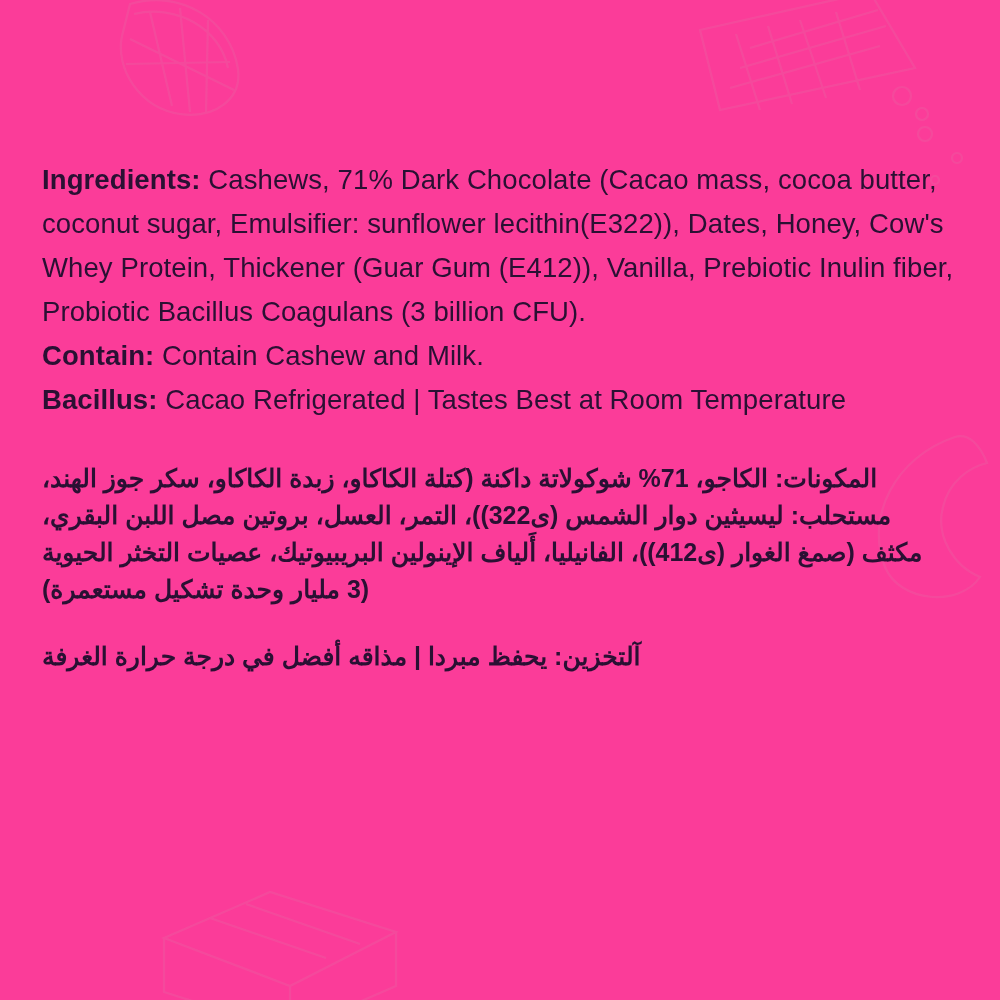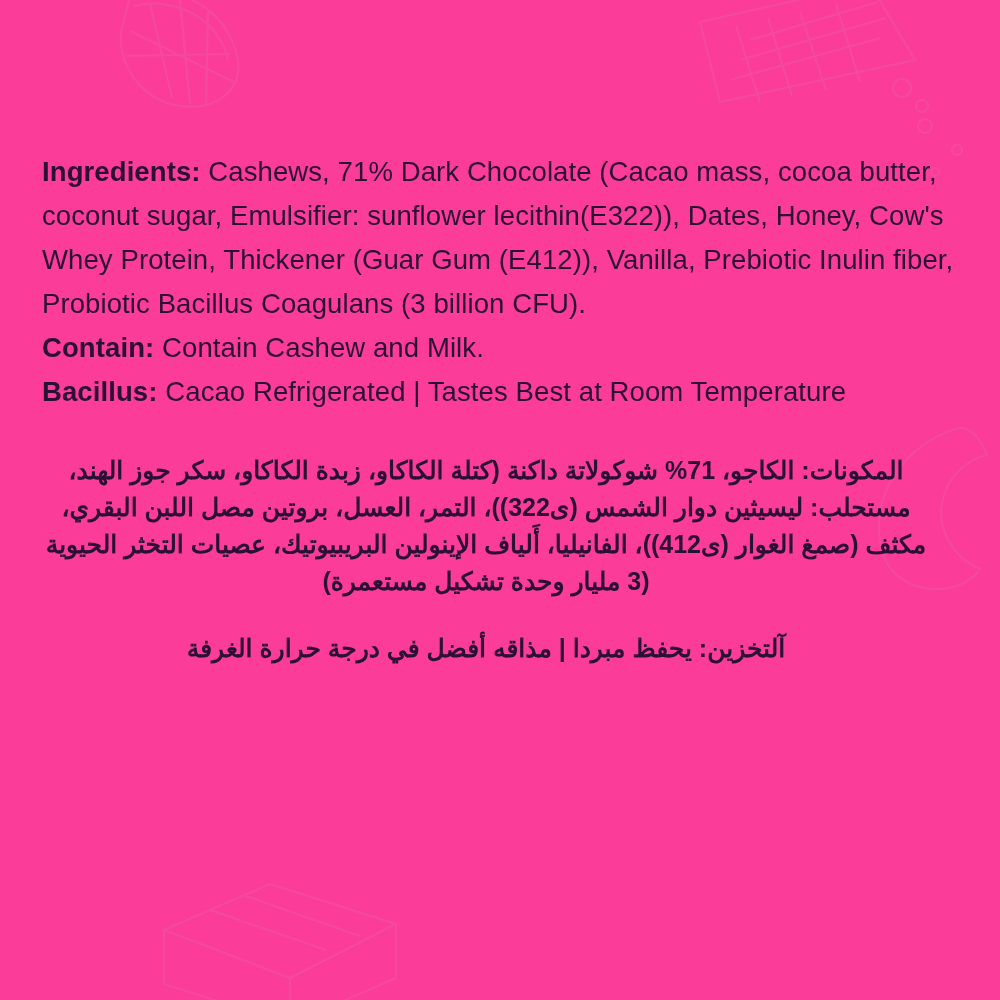--- a/index.html
+++ b/index.html
@@ -25,21 +25,21 @@
     pointer-events: none;
   }
   #doodle-citrus { top: -18px; left: 110px; }
   #doodle-waffle { top: -22px; left: 690px; }
   #doodle-bean   { top: 415px; left: 855px; }
   #doodle-box    { top: 870px; left: 150px; }
   #doodle-dots   { top: 100px; left: 905px; }
 
   .label-pink-panel {
     position: absolute;
-    left: 0; top: 4px;
+    left: 0; top: 12px;
     width: 1000px;
     height: 840px;
   }
 
   .content {
     position: absolute;
     left: 42px;
     top: 146px;
     width: 930px;
   }
@@ -52,21 +52,21 @@
   }
   .en-block p {
     margin: 0;
   }
   .en-block .bold {
     font-weight: bold;
   }
 
   .ar-block {
     direction: rtl;
-    text-align: center;
+    text-align: left;
     color: #2A1033;
     font-weight: bold;
     font-size: 25px;
     line-height: 37px;
     width: 888px;
     margin-top: 38px;
   }
   .ar-block p {
     margin: 0;
   }

